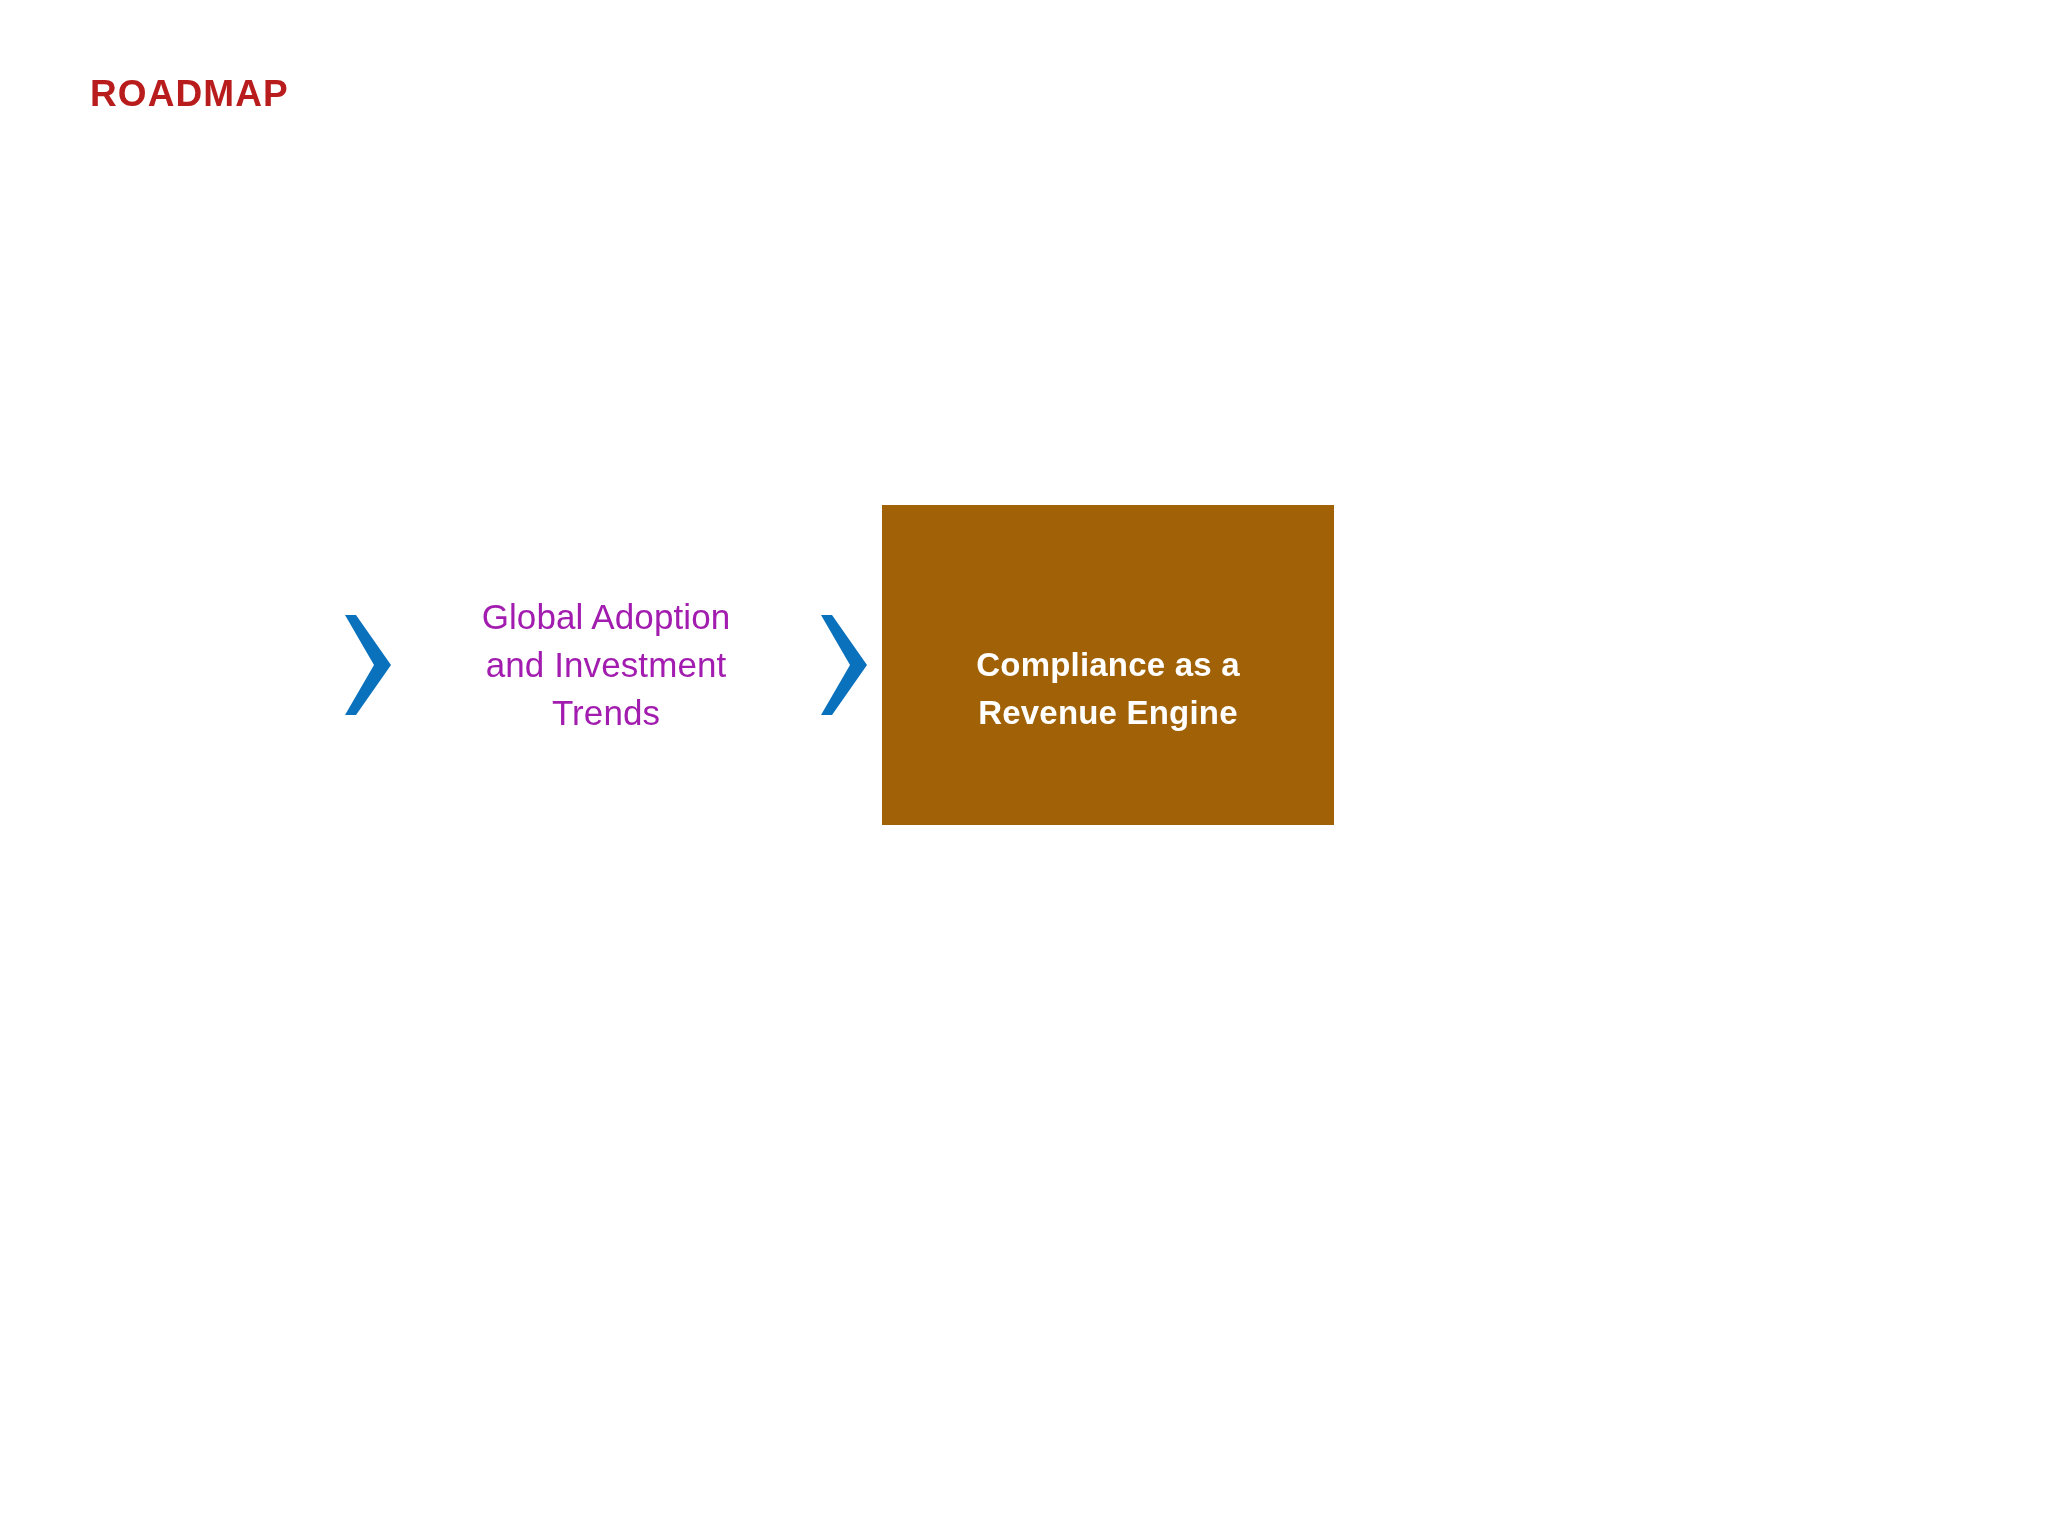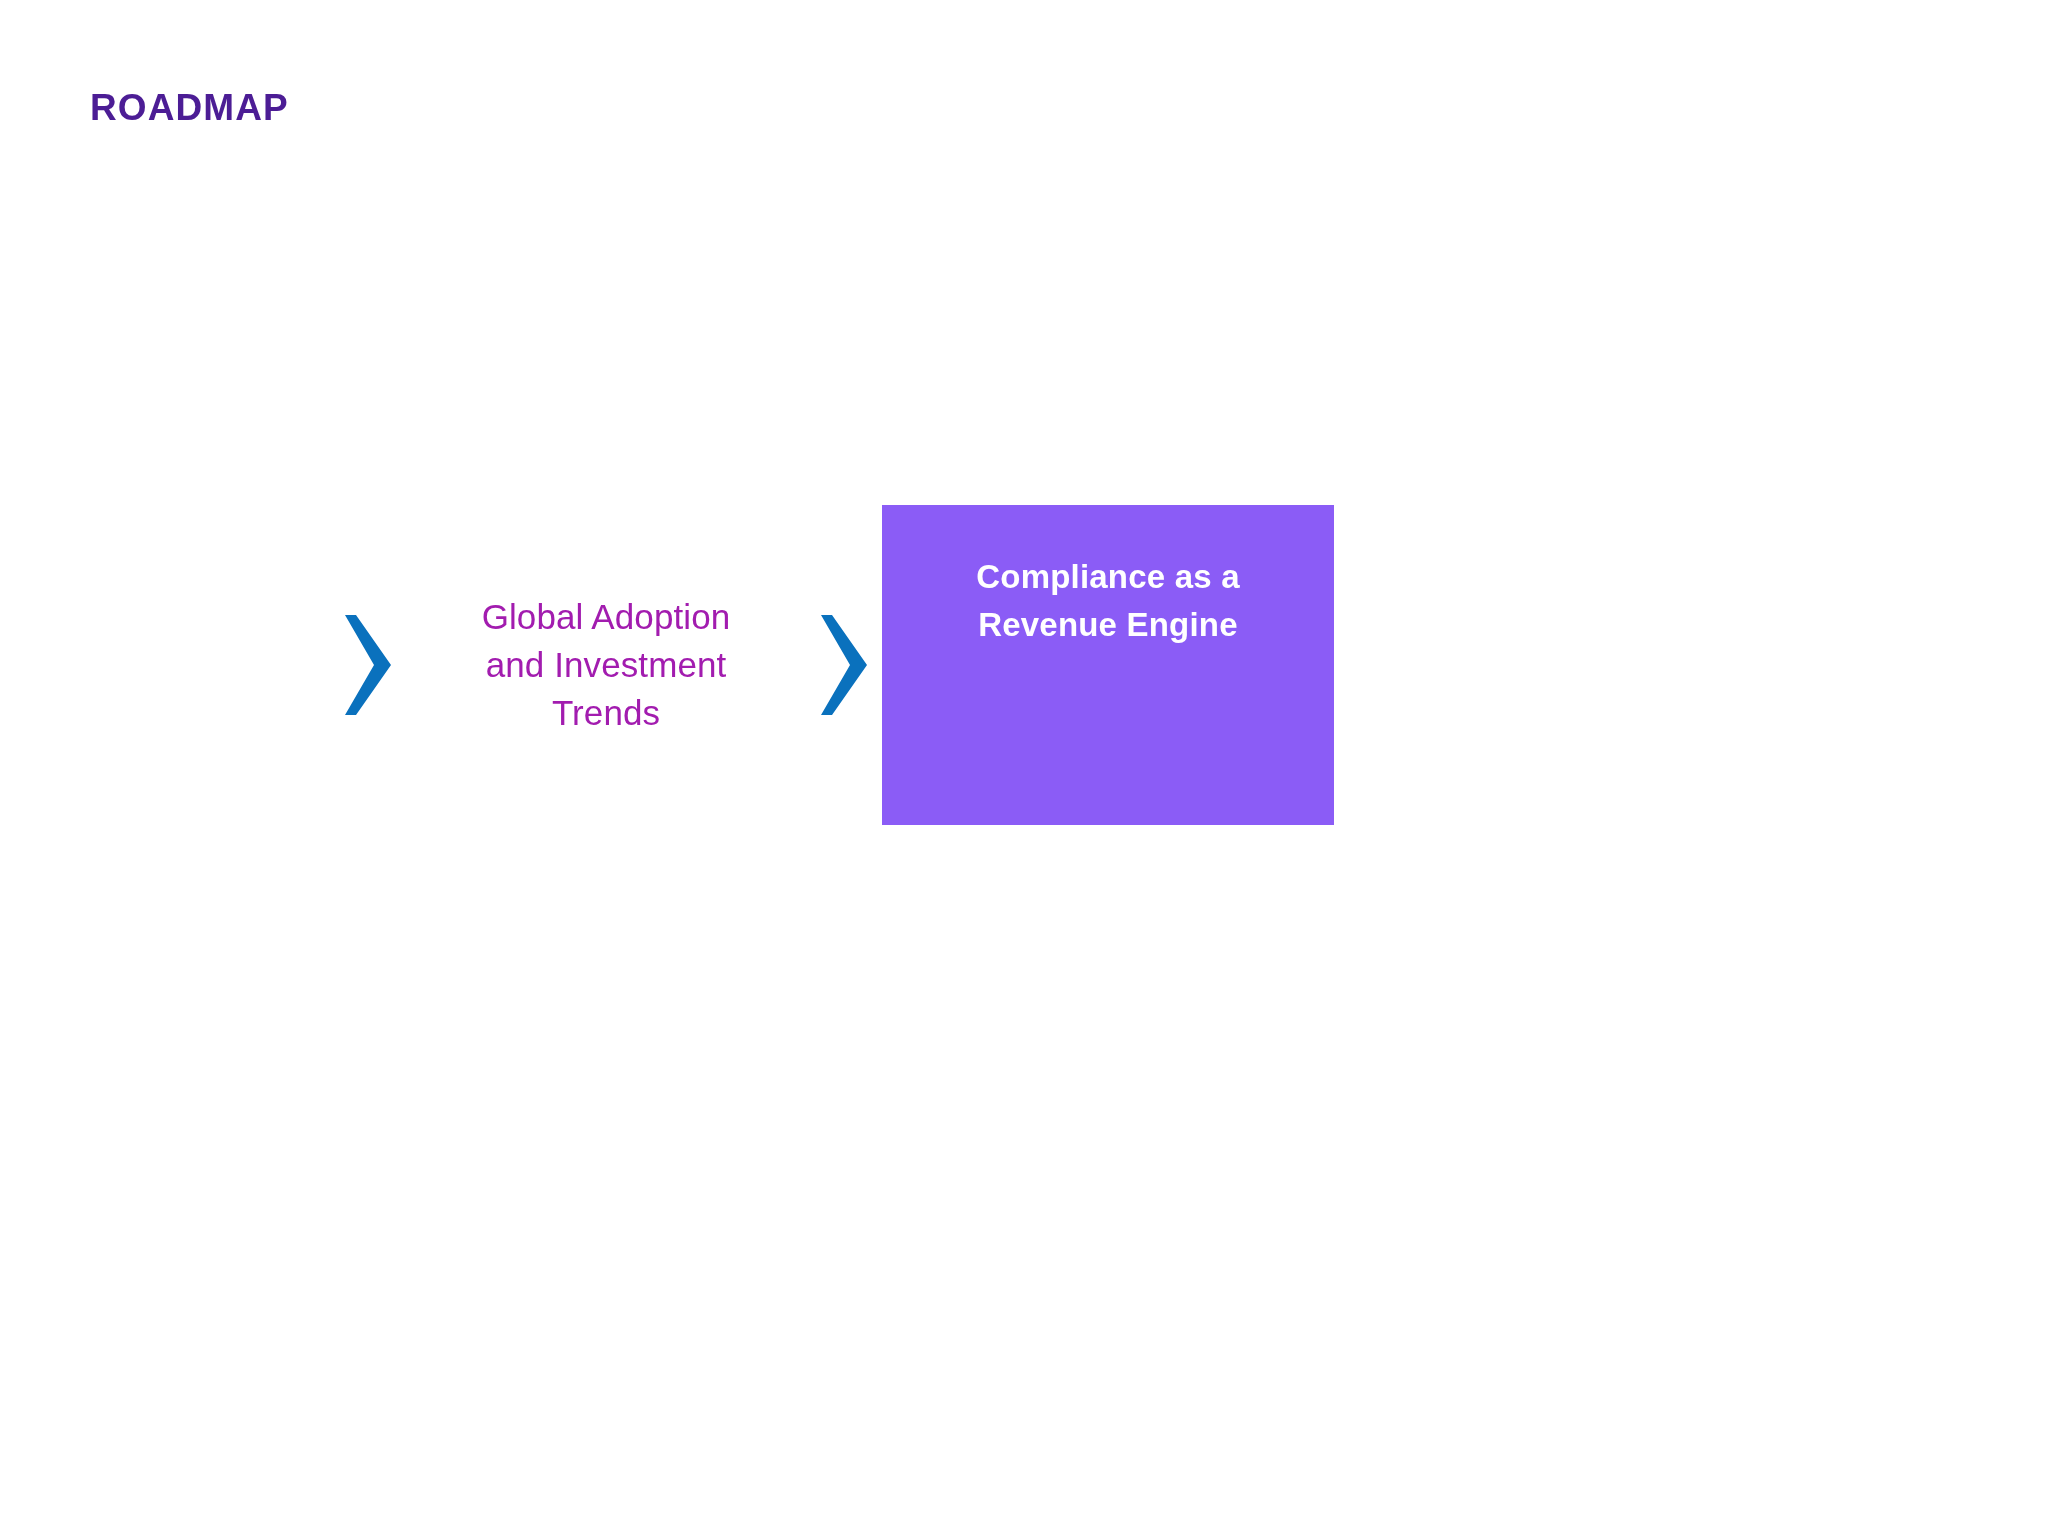--- a/index.html
+++ b/index.html
@@ -16,26 +16,26 @@
     background: #ffffff;
     overflow: hidden;
     font-family: "Liberation Sans", sans-serif;
     -webkit-font-smoothing: antialiased;
   }
 
   
   .slide-title {
     position: absolute;
     left: 90px;
-    top: 88px;
+    top: 74px;
     font-family: "Liberation Sans", sans-serif;
     font-size: 37px;
     font-weight: 700;
     letter-spacing: 1.1px;
-    color: #4c1d95;
+    color: #b91c1c;
     line-height: 1.1;
     white-space: nowrap;
   }
 
   
   .roadmap {
     position: absolute;
     left: 330px;
     top: 505px;
     width: 1440px;
@@ -70,22 +70,22 @@
 
   .step-plain .step-text {
     display: block;
     width: 100%;
   }
 
   
   .step-highlight {
     width: 452px;
     height: 320px;
-    background: #8b5cf6;
-    align-items: flex-start;
+    background: #a16207;
+    align-items: center;
     padding-top: 48px;
   }
 
   .step-highlight .step-text {
     display: block;
     width: 100%;
     text-align: center;
     font-family: "Liberation Sans", sans-serif;
     font-weight: 700;
     font-size: 33px;

